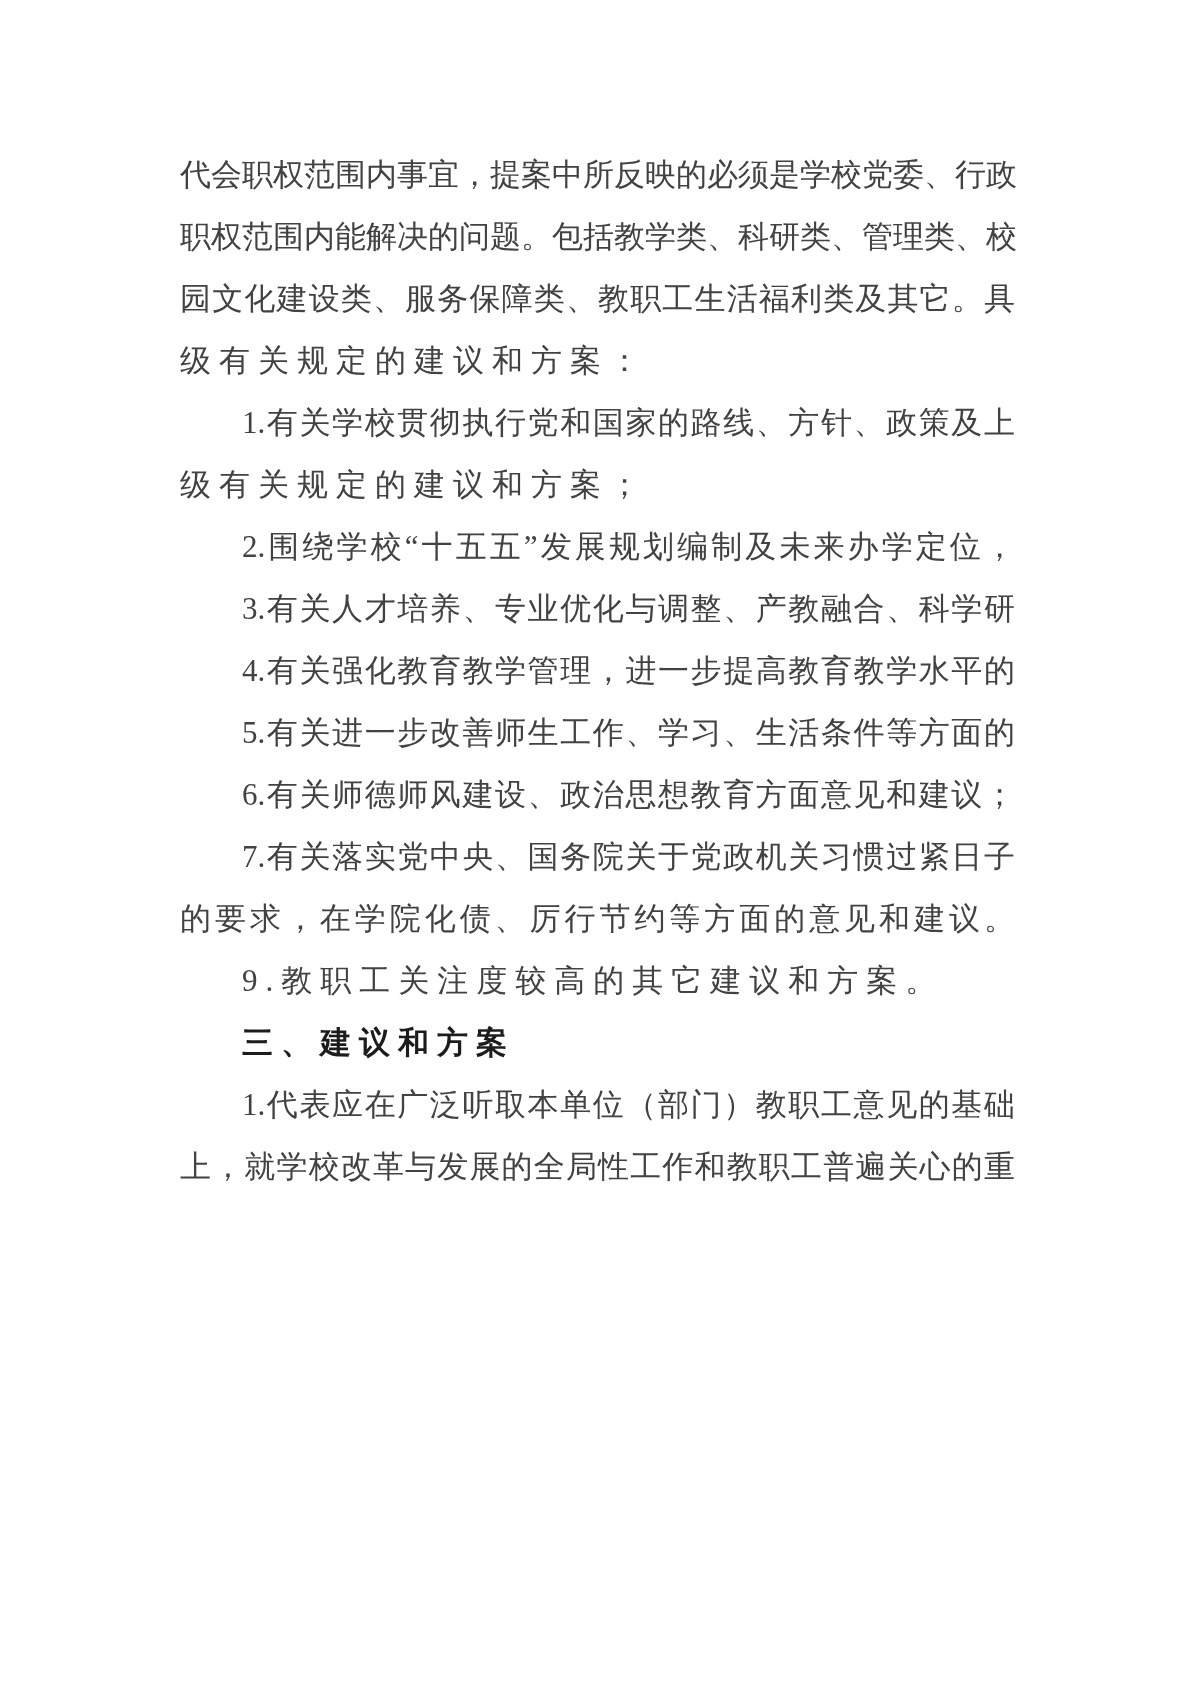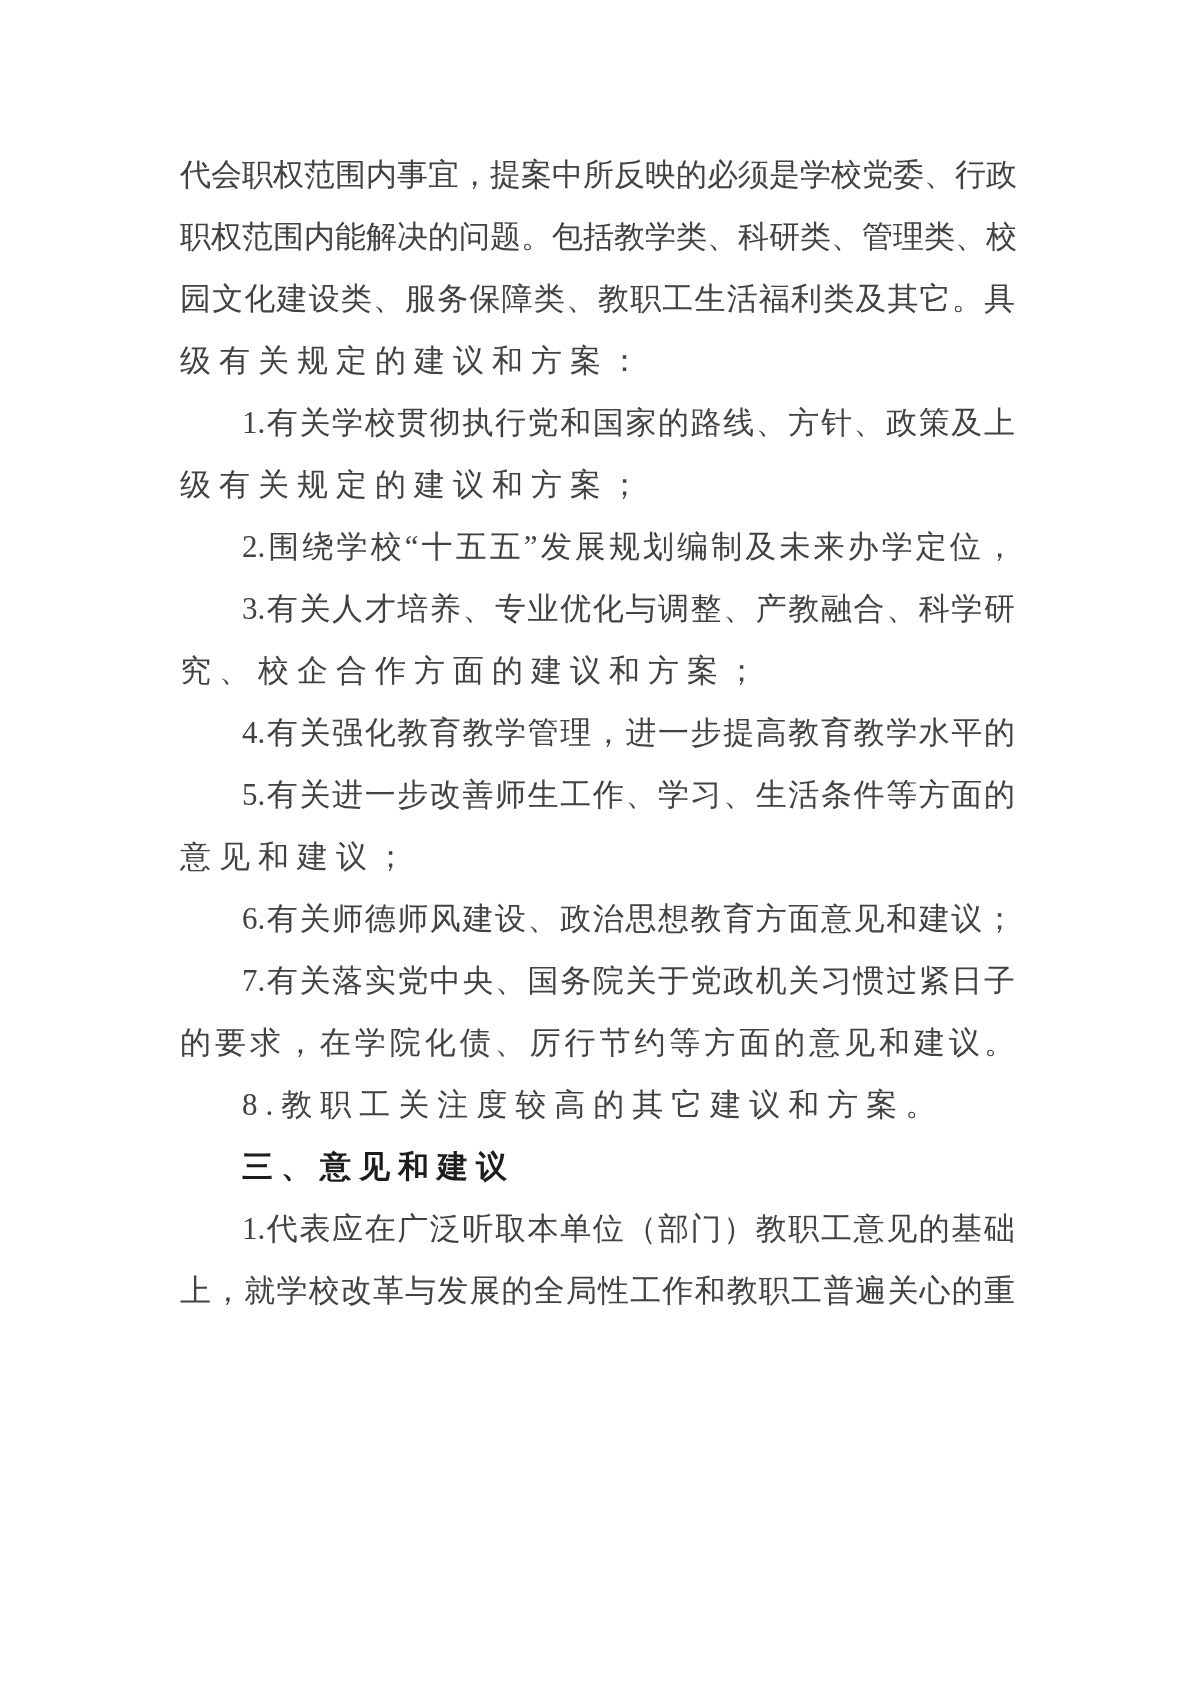--- a/index.html
+++ b/index.html
@@ -204,21 +204,20 @@
         <span>、</span>
         <span>产</span>
         <span>教</span>
         <span>融</span>
         <span>合</span>
         <span>、</span>
         <span>科</span>
         <span>学</span>
         <span>研</span>
       </div>
-    <div class="line">究、校企合作方面的建议和方案；</div>
     <div class="line stretch indent">
         <span>4.</span>
         <span>有</span>
         <span>关</span>
         <span>强</span>
         <span>化</span>
         <span>教</span>
         <span>育</span>
         <span>教</span>
         <span>学</span>
@@ -257,21 +256,20 @@
         <span>、</span>
         <span>生</span>
         <span>活</span>
         <span>条</span>
         <span>件</span>
         <span>等</span>
         <span>方</span>
         <span>面</span>
         <span>的</span>
       </div>
-    <div class="line">意见和建议；</div>
     <div class="line stretch indent">
         <span>6.</span>
         <span>有</span>
         <span>关</span>
         <span>师</span>
         <span>德</span>
         <span>师</span>
         <span>风</span>
         <span>建</span>
         <span>设</span>
@@ -336,22 +334,22 @@
         <span>方</span>
         <span>面</span>
         <span>的</span>
         <span>意</span>
         <span>见</span>
         <span>和</span>
         <span>建</span>
         <span>议</span>
         <span>。</span>
       </div>
-    <div class="line indent">8.教职工关注度较高的其它建议和方案。</div>
-    <div class="line indent bold">三、意见和建议</div>
+    <div class="line indent">9.教职工关注度较高的其它建议和方案。</div>
+    <div class="line indent bold">三、建议和方案</div>
     <div class="line stretch indent">
         <span>1.</span>
         <span>代</span>
         <span>表</span>
         <span>应</span>
         <span>在</span>
         <span>广</span>
         <span>泛</span>
         <span>听</span>
         <span>取</span>

